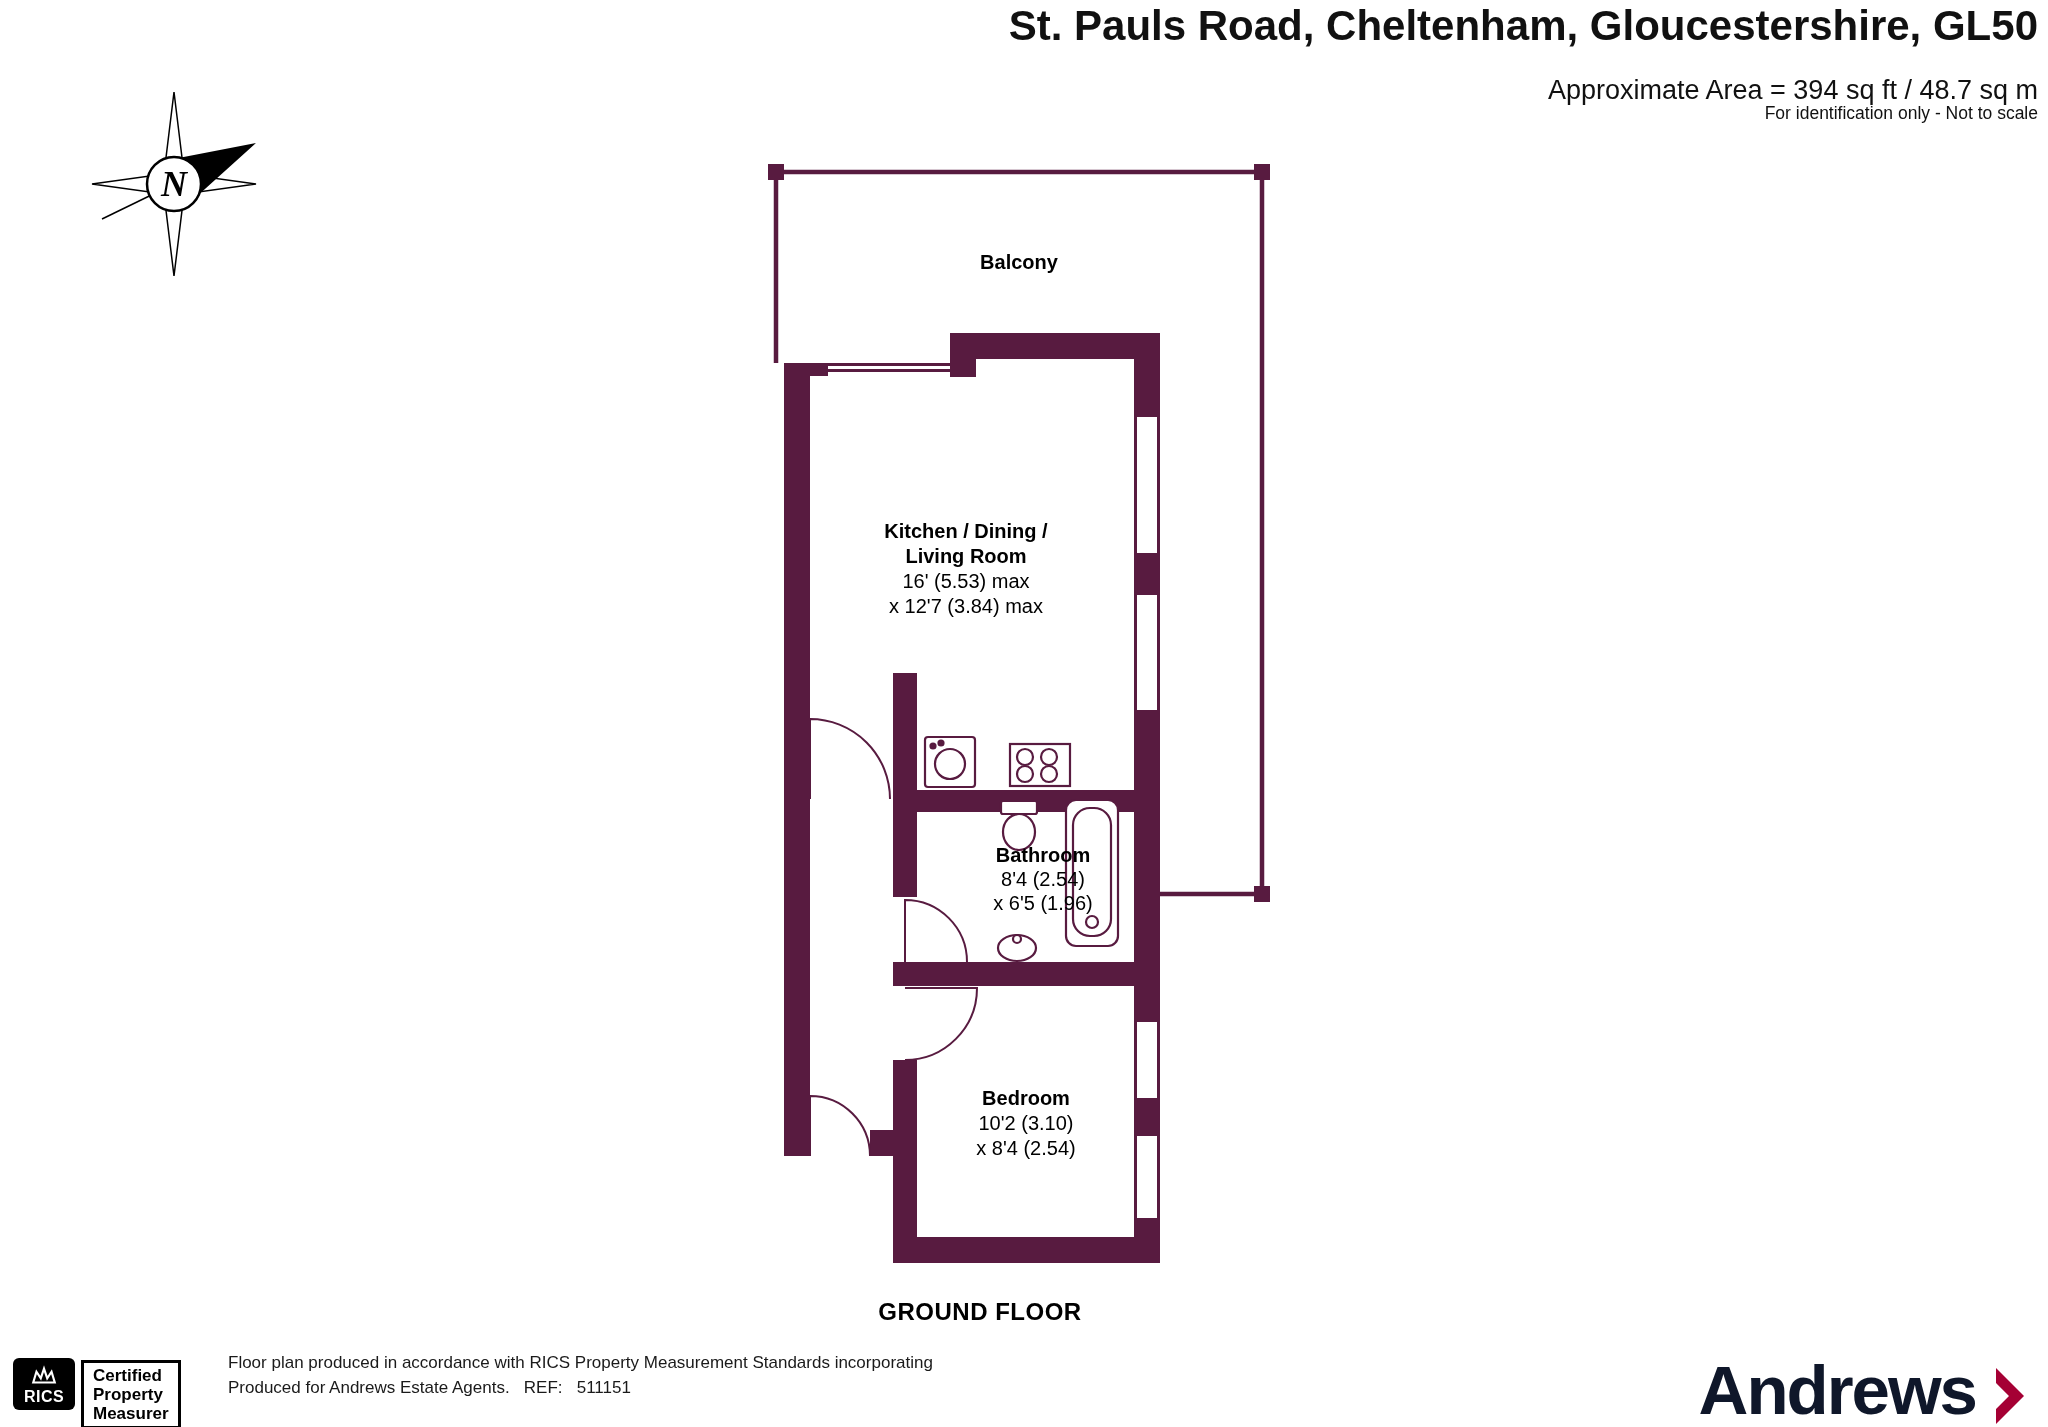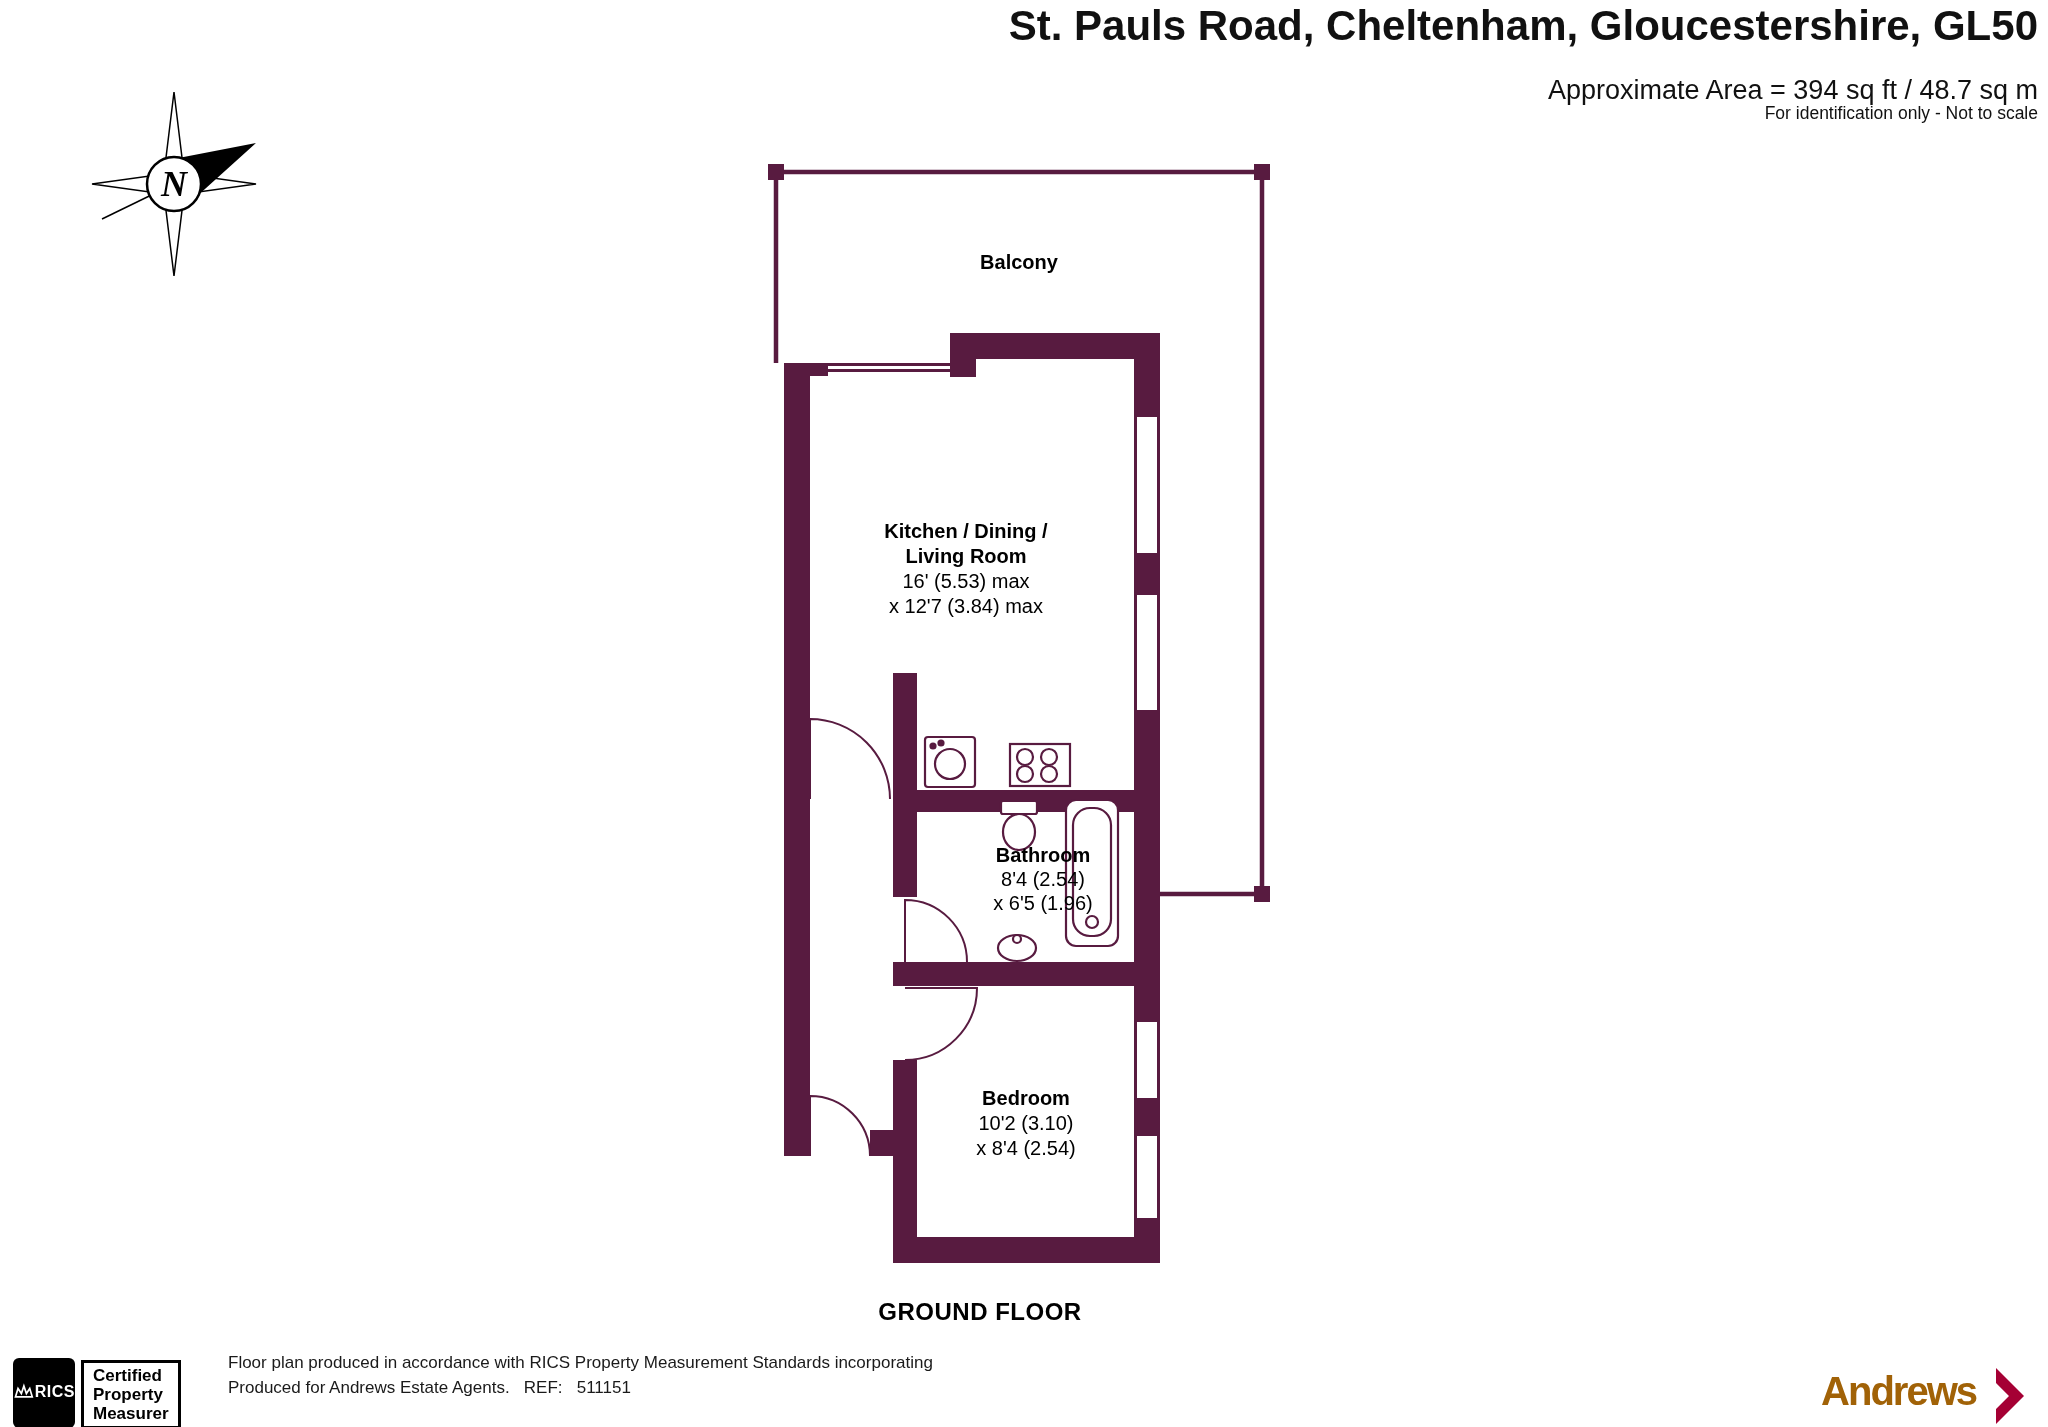--- a/index.html
+++ b/index.html
@@ -8,32 +8,32 @@
   .plan-svg{position:absolute;left:0;top:0;}
   .title{position:absolute;top:2px;right:10px;font-size:42px;font-weight:bold;white-space:nowrap;}
   .area{position:absolute;top:75px;right:10px;font-size:27px;white-space:nowrap;}
   .note{position:absolute;top:103px;right:10px;font-size:17.5px;white-space:nowrap;}
   .room-label{position:absolute;transform:translateX(-50%);text-align:center;color:#000;white-space:nowrap;}
   .rm-name{font-weight:bold;font-size:20px;line-height:25px;}
   .rm-dim{font-size:20px;line-height:25px;}
   .balcony-label{font-weight:bold;font-size:20px;}
   .floor-label{position:absolute;left:980px;top:1298px;transform:translateX(-50%);
                font-size:24px;font-weight:bold;letter-spacing:0.5px;color:#000;}
-  .rics-badge{position:absolute;left:13px;top:1358px;width:62px;height:70px;background:#000;
-              border-radius:6px;display:flex;flex-direction:row;align-items:center;
+  .rics-badge{position:absolute;left:13px;top:1358px;width:62px;height:52px;background:#000;
+              border-radius:6px;display:flex;flex-direction:column;align-items:center;
               justify-content:flex-end;padding-bottom:5px;box-sizing:border-box;}
   .rics-text{color:#fff;font-weight:bold;font-size:16px;letter-spacing:0.5px;line-height:16px;margin-top:3px;}
   .cert-box{position:absolute;left:81px;top:1360px;border:3px solid #000;background:#fff;
             padding:3px 9px;}
   .cert-line{font-weight:bold;font-size:17px;line-height:19px;color:#000;}
   .footer-text{position:absolute;left:228px;top:1352px;}
   .footer-line{font-size:17px;line-height:22px;color:#1a1a1a;white-space:pre;}
   .footer-line.gap{margin-top:3px;}
-  .brand{position:absolute;right:72px;top:1356px;font-size:40px;font-weight:bold;
-         letter-spacing:-2px;color:#a16207;line-height:70px;}
+  .brand{position:absolute;right:72px;top:1356px;font-size:69px;font-weight:bold;
+         letter-spacing:-2px;color:#0f172a;line-height:70px;}
   .brand-chevron{position:absolute;right:24px;top:1368px;}
 </style>
 </head>
 <body>
 
 <div class="page">
 
   <svg class="plan-svg" width="2048" height="1427" viewBox="0 0 2048 1427">
 
     <g>

